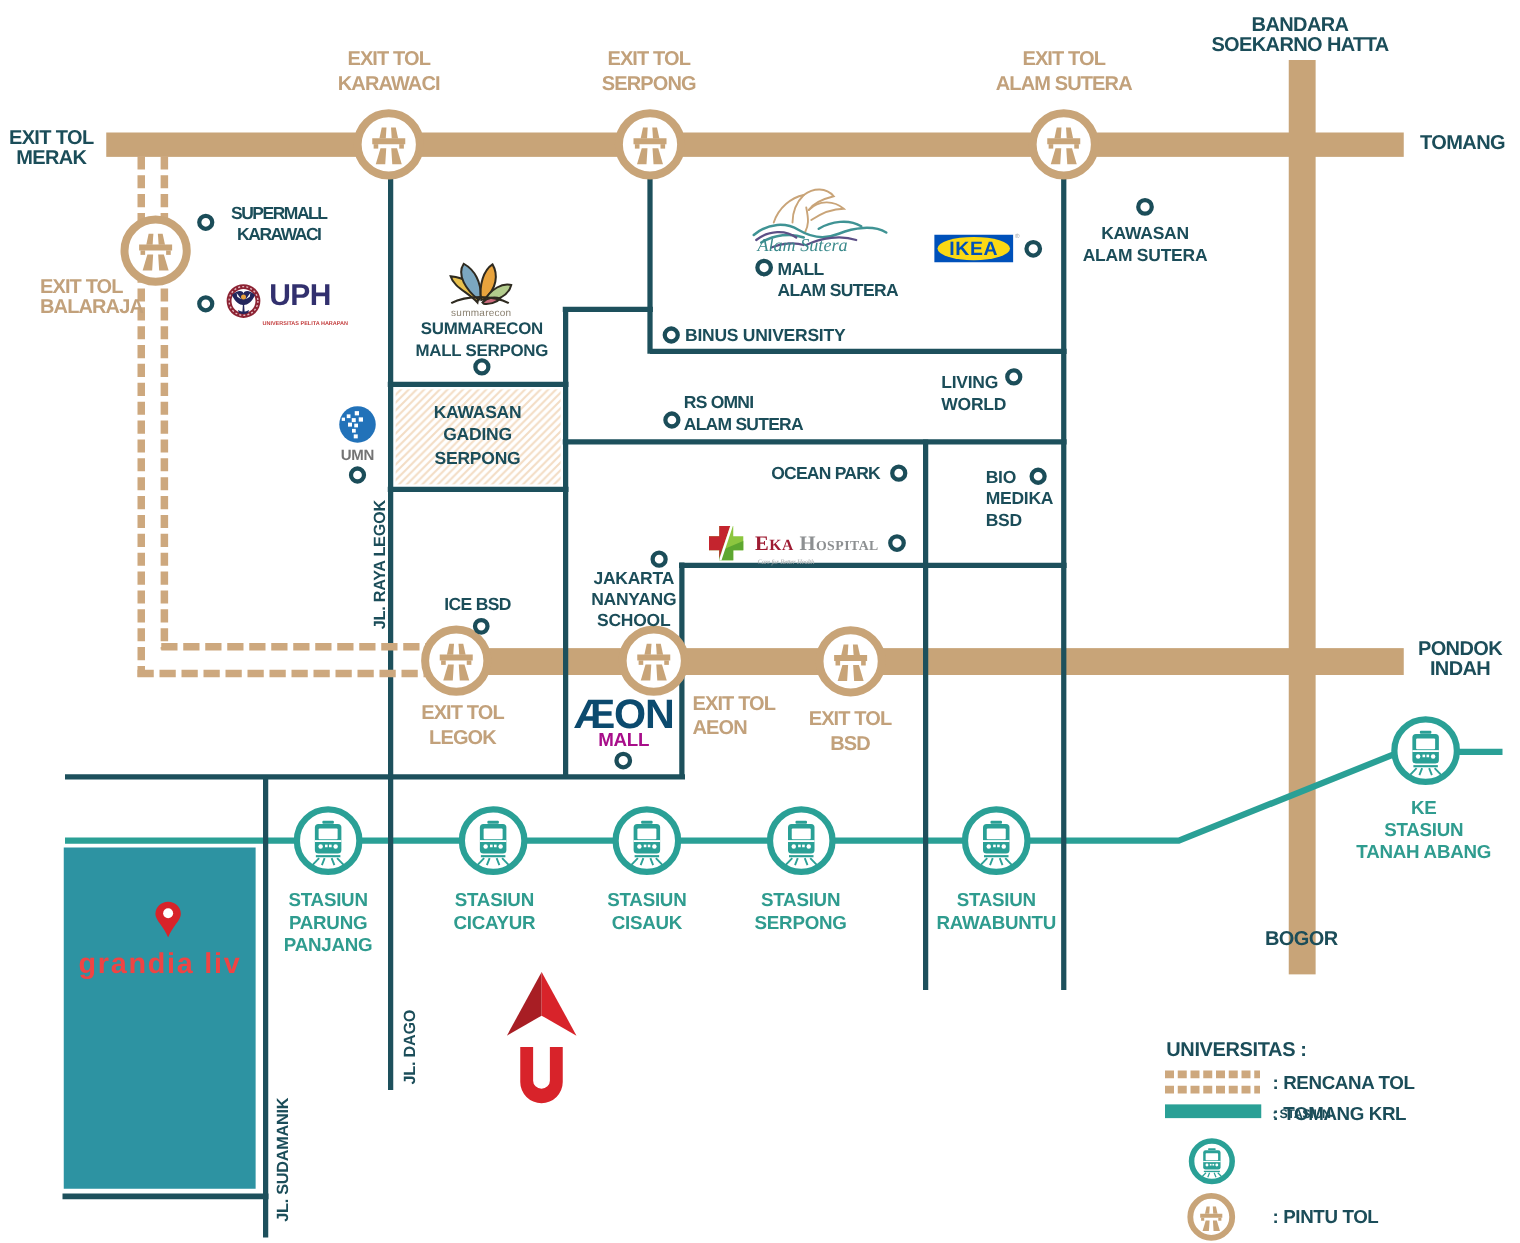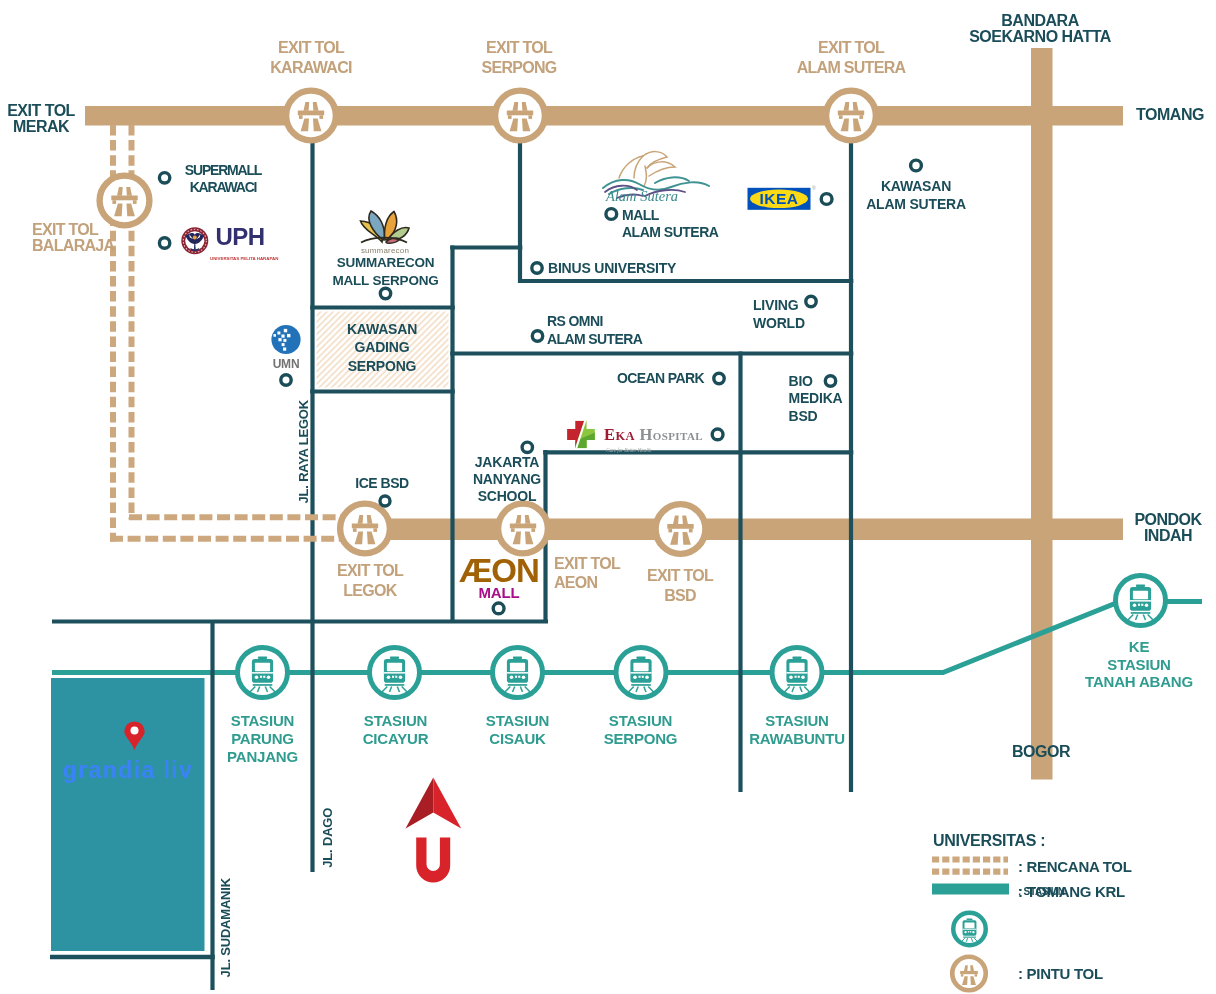--- a/index.html
+++ b/index.html
@@ -349,21 +349,21 @@
 
 <div class="lbl tan" style="left:320px;top:561px;width:100px">EXIT TOL
 LEGOK</div>
 
 <div class="lbl tan left" style="left:554px;top:553.5px">EXIT TOL
 AEON</div>
 
 <div class="lbl tan" style="left:630px;top:566px;width:100px">EXIT TOL
 BSD</div>
 
-<div class="lbl" style="left:454px;top:553.5px;width:90px;font-size:33px;line-height:33px;color:#a16207;letter-spacing:-1px">ÆON</div>
+<div class="lbl" style="left:454px;top:553.5px;width:90px;font-size:33px;line-height:33px;color:#0c4a6e;letter-spacing:-1px">ÆON</div>
 
 <div class="lbl" style="left:455px;top:584px;width:88px;font-size:15px;color:#a80e8a">MALL</div>
 
 <div class="lbl big" style="left:1126px;top:512px;width:84px">PONDOK
 INDAH</div>
 
 <div class="lbl big" style="left:1001px;top:744px;width:80px">BOGOR</div>
 
 <div class="lbl grn" style="left:1064px;top:638px;width:150px;line-height:17.7px">KE
 STASIUN
@@ -382,21 +382,21 @@
 <div class="lbl grn" style="left:590px;top:712px;width:101px;line-height:18.1px">STASIUN
 SERPONG</div>
 
 <div class="lbl grn" style="left:746px;top:712px;width:102px;line-height:18.1px">STASIUN
 RAWABUNTU</div>
 
 <div class="lbl" style="left:268px;top:829px;width:120px;transform:rotate(-90deg);font-size:13px">JL. DAGO</div>
 
 <div class="lbl" style="left:165.5px;top:919px;width:120px;transform:rotate(-90deg);font-size:13px">JL. SUDAMANIK</div>
 
-<div class="lbl" style="left:51px;top:756px;width:154px;font-size:23px;line-height:29px;color:#3b82f6;letter-spacing:1.4px;white-space:nowrap">grandia liv</div>
+<div class="lbl" style="left:51px;top:756px;width:154px;font-size:23px;line-height:29px;color:#ef4444;letter-spacing:1.4px;white-space:nowrap">grandia liv</div>
 
 <div class="lbl big left" style="left:933px;top:833px;font-size:16px;letter-spacing:-0.3px">UNIVERSITAS :</div>
 
 <div class="lbl left" style="left:1018px;top:858px;font-size:15px;letter-spacing:-0.3px">: RENCANA TOL</div>
 
 <div class="lbl left" style="left:1018px;top:882.5px;font-size:15px;letter-spacing:-0.3px">: TOMANG KRL</div>
 
 <div class="lbl left" style="left:1018px;top:883px;font-size:10px;letter-spacing:-0.3px">: STASIUN</div>
 
 <div class="lbl left" style="left:1018px;top:965px;font-size:15px;letter-spacing:-0.3px">: PINTU TOL</div>

